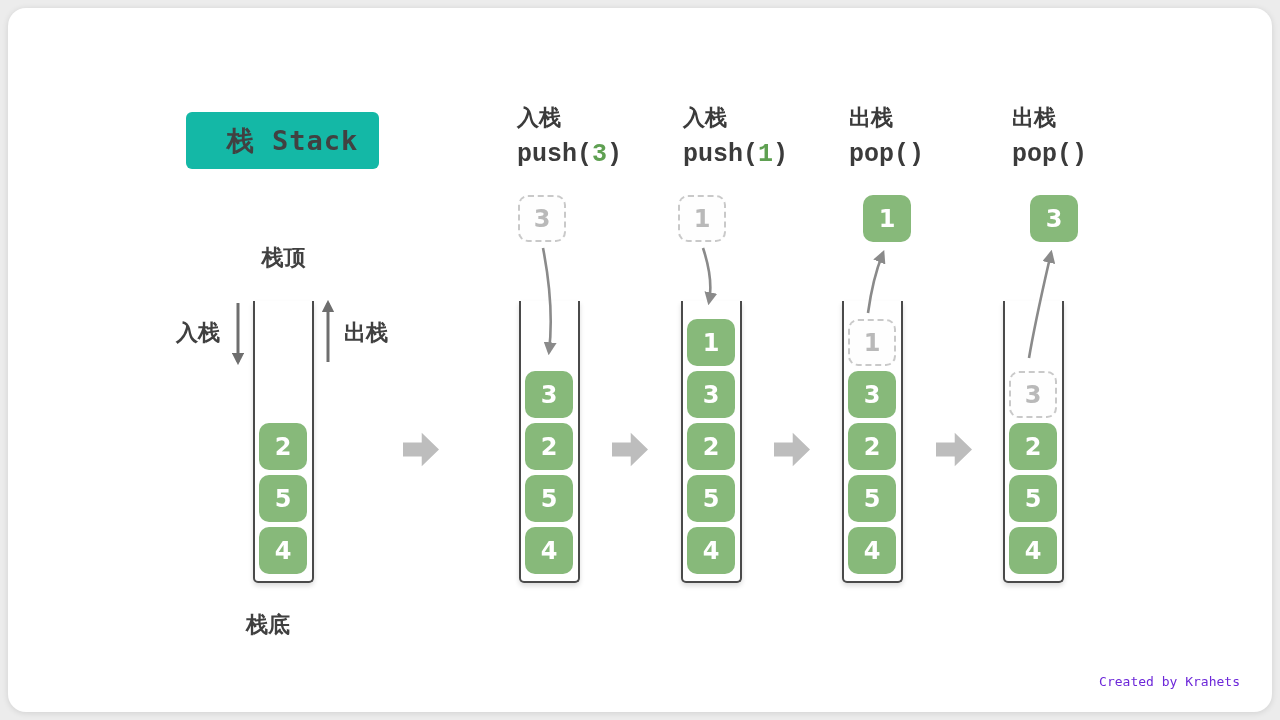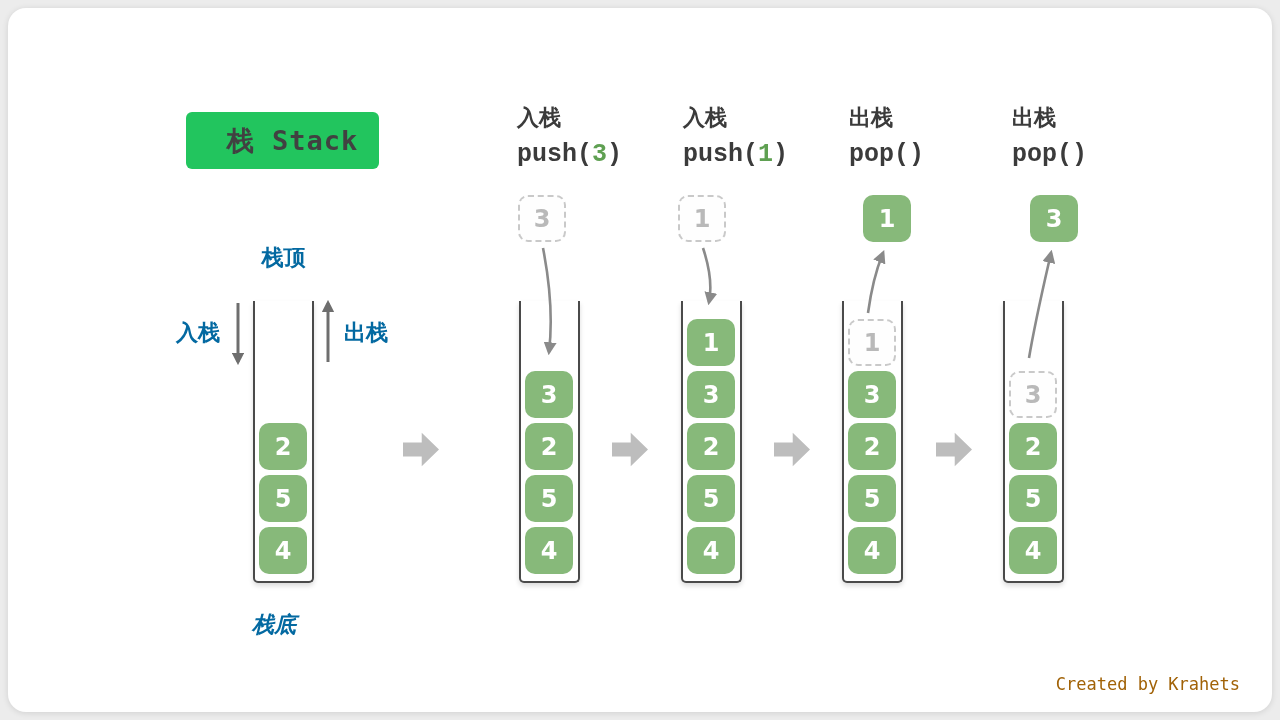--- a/index.html
+++ b/index.html
@@ -3,27 +3,27 @@
 <meta charset="utf-8">
 <style>
   * { margin:0; padding:0; box-sizing:border-box; }
   html,body { width:1280px; height:720px; }
   body { background:#ececec; font-family:"DejaVu Sans", sans-serif; position:relative; overflow:hidden; }
   .canvas { position:absolute; inset:0; }
   .card { position:absolute; left:8px; top:8px; width:1264px; height:704px;
           background:#ffffff; border-radius:18px; box-shadow:0 1px 6px rgba(0,0,0,.12); }
 
   .title-box { position:absolute; left:186px; top:112px; width:193px; height:57px;
-               background:#22c55e; border-radius:6px; display:flex; align-items:center; justify-content:center;
+               background:#14b8a6; border-radius:6px; display:flex; align-items:center; justify-content:center;
                font-family:"DejaVu Sans Mono", monospace; font-size:27px; font-weight:bold;
                color:#414141; letter-spacing:1px; z-index:2;padding-left:20px; }
 
-  .lbl { position:absolute; font-size:22px; font-weight:bold; color:#0369a1; z-index:2; }
+  .lbl { position:absolute; font-size:22px; font-weight:bold; color:#404040; z-index:2; }
   .top-lbl    { left:253px; top:243px; width:61px; text-align:center; }
-  .bottom-lbl { left:235px; top:610px; width:61px; text-align:right;font-style:italic; }
+  .bottom-lbl { left:246px; top:610px; width:61px; text-align:left; }
   .push-lbl   { left:176px; top:318px; }
   .pop-lbl    { left:344px; top:318px; }
 
   .col-header { position:absolute; top:104px; z-index:2; }
   .col-header .op   { font-size:22px; font-weight:bold; color:#3b3b3b; line-height:28px; margin-bottom:8px; }
   .col-header .code { font-family:Liberation Mono, monospace; font-size:25px; font-weight:bold;
                       color:#3b3b3b; line-height:30px; }
   .col-header .code .arg { color:#5fa052; }
 
   .stack { position:absolute; top:301px; width:61px; height:282px; background:#fff;
@@ -32,21 +32,21 @@
 
   .cell { position:absolute; width:48px; height:47px; border-radius:10px; background:#87b97a;
           color:#fff; font-size:24px; font-weight:bold; display:flex; align-items:center;
           justify-content:center; z-index:3; }
   .cell.ghost { background:#fefefe; border:2px dashed #c9c9c9; color:#b9b9b9; }
 
   .block-arrow { position:absolute; width:36px; height:37px; background:#bdbdbd; z-index:2;
                  clip-path:polygon(0 31%, 52% 31%, 52% 5%, 100% 50%, 52% 95%, 52% 69%, 0 69%); }
 
   .watermark { position:absolute; left:1050px; top:674px; width:190px; text-align:right;
-               font-family:"DejaVu Sans Mono", monospace; font-size:17px; color:#a16207; z-index:2; }
+               font-family:"DejaVu Sans Mono", monospace; font-size:13px; color:#6d28d9; z-index:2; }
 
   svg.overlay { position:absolute; left:0; top:0; z-index:4; pointer-events:none; }
 </style>
 </head>
 <body>
 
 <div class="canvas">
   <div class="card"></div>
 
   <div class="title-box">

